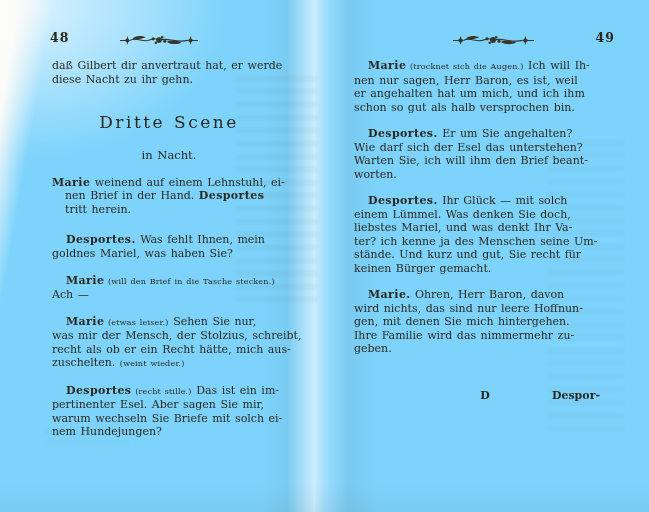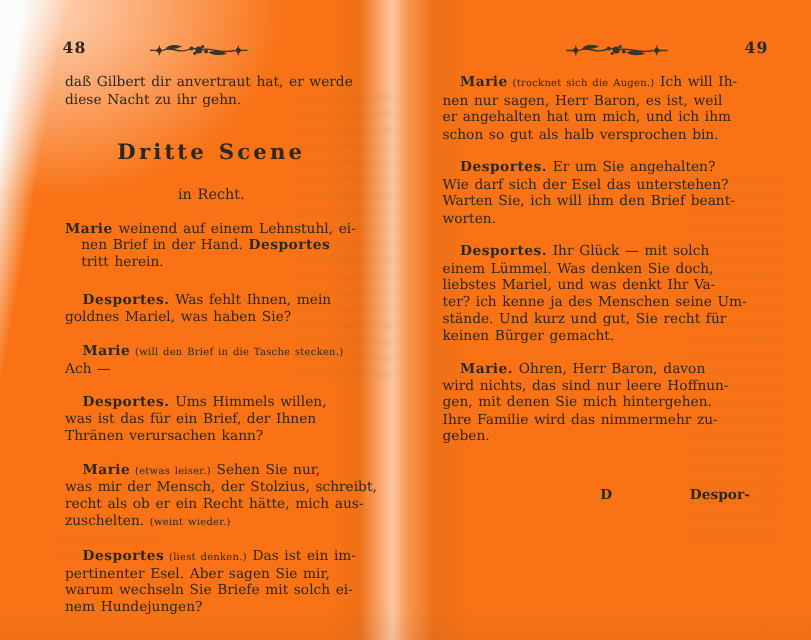--- a/index.html
+++ b/index.html
@@ -1,18 +1,18 @@
 <!DOCTYPE html>
 <html><head>
 <meta charset="utf-8">
 <style>
   html,body{margin:0;padding:0;background:#e9e9e7;}
   .canvas{
     position:relative;width:649px;height:512px;overflow:hidden;
-    background:#f97316;color:#2b281f;
+    background:#7dd3fc;color:#2b281f;
     font-family:"DejaVu Serif","Liberation Serif",serif;
   }
   
   .edge-left{position:absolute;left:0;top:0;width:90px;height:100%;
     background:linear-gradient(100deg,#fcfcfa 0px,#fbfbf9 20px,rgba(251,251,249,0) 54px);}
   .corner-glow{position:absolute;left:-50px;top:-60px;width:280px;height:220px;
     background:radial-gradient(ellipse at 30% 30%,rgba(255,255,255,.7),rgba(255,255,255,0) 70%);}
   .gutter{position:absolute;left:262px;top:0;width:116px;height:100%;
     background:linear-gradient(90deg,rgba(0,0,0,0) 0%,rgba(60,55,40,.05) 22%,
       rgba(255,255,255,.6) 45%,rgba(255,255,255,.25) 55%,rgba(60,55,40,.06) 74%,rgba(0,0,0,0) 100%);}
@@ -35,21 +35,21 @@
   .ornament{position:absolute;top:1px;}
   #page-left .ornament{left:84px;}
   #page-right .ornament{left:106px;}
 
   .col{white-space:pre-line;font-size:11px;line-height:13.4px;word-spacing:1px;}
   #page-left .col{margin-left:16px;width:252px;}
   #page-right .col{margin-left:8px;width:262px;}
   .col p{margin:0;}
   .cont{margin-top:14px;}
   .heading{margin:10px 18px 0 0;text-align:center;font-size:17px;letter-spacing:2.5px;
-    font-weight:bold;white-space:normal;line-height:24px;}
+    font-weight:normal;white-space:normal;line-height:24px;}
   .subheading{margin:2px 18px 0 0;text-align:center;font-size:11.5px;}
   .scenedir{margin:15px 0 0;padding-left:13px;text-indent:-13px;}
   .para{margin:6px 0 0;text-indent:14px;}
   .para.first-l{margin-top:4px;}
   .para.first-r{}
   .speaker{font-weight:bold;letter-spacing:.4px;}
   .dir{font-size:8px;letter-spacing:.2px;}
   .sigrow{position:relative;margin-top:20px;height:14px;}
   .sig{position:absolute;left:50%;transform:translateX(-50%);font-weight:bold;}
   .catchword-right{position:absolute;right:16px;font-weight:bold;}
@@ -84,36 +84,33 @@
               <circle cx="57.5" cy="9" r="2" stroke="none"></circle>
               <circle cx="46" cy="11" r="1.6" stroke="none"></circle>
               <circle cx="54" cy="4" r="1.6" stroke="none"></circle>
             </g>
           </svg></span>
     </div>
     <div class="col">
       <p class="cont">daß Gilbert dir anvertraut hat, er werde
 diese Nacht zu ihr gehn.</p>
       <h2 class="heading">Dritte Scene</h2>
-      <div class="subheading">in Recht.</div>
+      <div class="subheading">in Nacht.</div>
       <p class="scenedir"><span class="speaker">Marie</span><span> weinend auf einem Lehnstuhl, ei-
 nen Brief in der Hand. </span><span class="speaker">Desportes</span><span>
 tritt herein.</span></p>
       <p class="para first-l"><span class="speaker">Desportes.</span><span> Was fehlt Ihnen, mein
 goldnes Mariel, was haben Sie?</span></p>
       <p class="para"><span class="speaker">Marie</span><span class="dir"> (will den Brief in die Tasche stecken.)</span><span>
 Ach —</span></p>
-      <p class="para"><span class="speaker">Desportes.</span><span> Ums Himmels willen,
-was ist das für ein Brief, der Ihnen
-Thränen verursachen kann?</span></p>
       <p class="para"><span class="speaker">Marie</span><span class="dir"> (etwas leiser.)</span><span> Sehen Sie nur,
 was mir der Mensch, der Stolzius, schreibt,
 recht als ob er ein Recht hätte, mich aus-
 zuschelten. </span><span class="dir">(weint wieder.)</span></p>
-      <p class="para"><span class="speaker">Desportes</span><span class="dir"> (liest denken.)</span><span> Das ist ein im-
+      <p class="para"><span class="speaker">Desportes</span><span class="dir"> (recht stille.)</span><span> Das ist ein im-
 pertinenter Esel. Aber sagen Sie mir,
 warum wechseln Sie Briefe mit solch ei-
 nem Hundejungen?</span></p>
       
     </div>
   </div>
 
   <div class="page" id="page-right">
     <div class="page-header">
       <span class="ornament"><svg width="82" height="12" viewBox="0 0 100 15">

